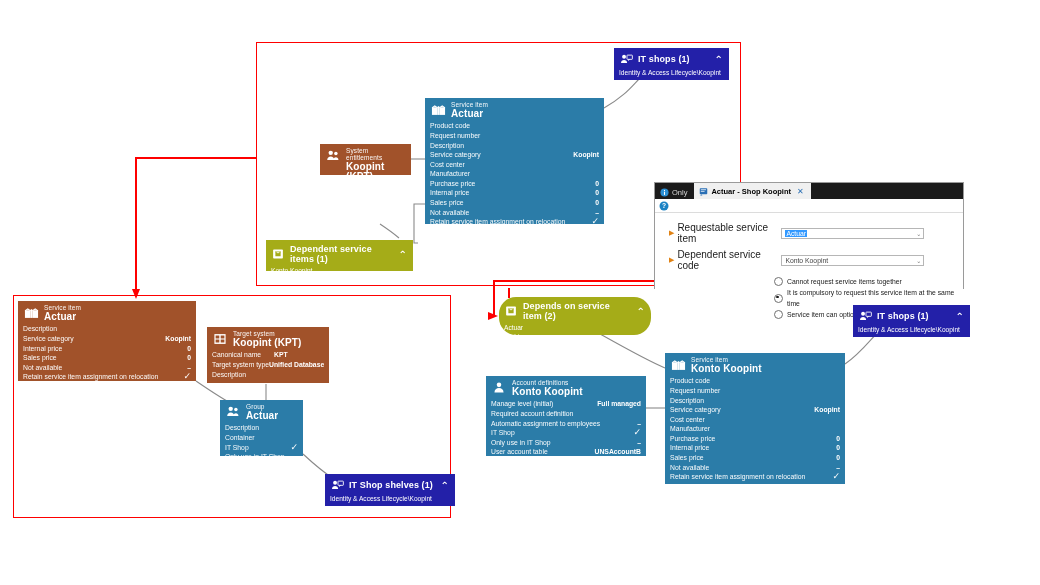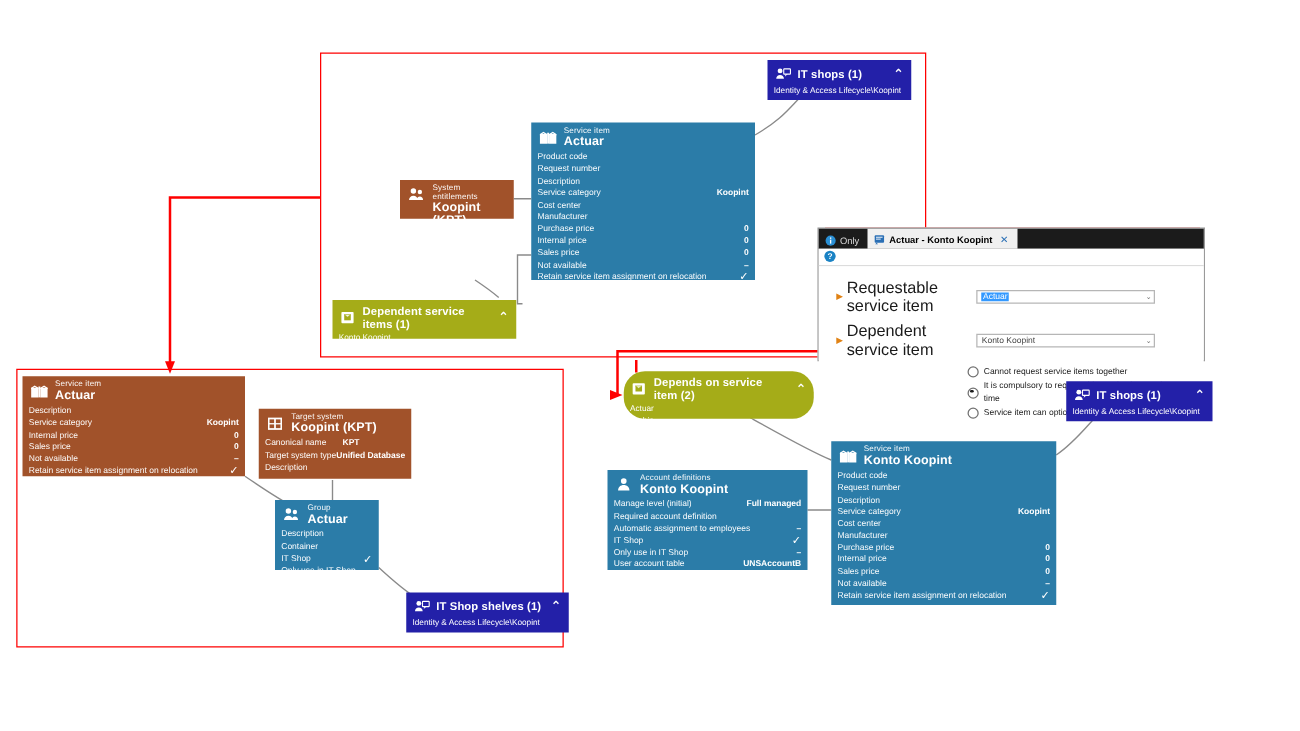--- a/index.html
+++ b/index.html
@@ -51,21 +51,21 @@
             font-size:7.5px;color:#d8d8d8;}
   .dlg .tab.active{background:#f0f0f0;color:#000;font-weight:bold;height:16px;}
   .dlg .tab .ti{width:9px;height:9px;margin-right:3px;display:inline-flex;
                 align-items:center;justify-content:center;}
   .dlg .tab .x{margin-left:6px;font-size:8px;color:#2a6fb5;font-weight:bold;}
   .dlg .helpbar{height:13px;background:#ffffff;border-bottom:1px solid #dcdcdc;
                 display:flex;align-items:center;padding-left:4px;}
   .dlg .body{background:#ffffff;height:calc(100% - 29px);padding:9px 0 0 0;}
   .frow{display:flex;align-items:center;margin:0 0 5px 0;padding-left:14px;}
   .frow .arrow{color:#e08214;font-size:7px;margin-right:3px;}
-  .frow .flabel{font-size:13px;color:#1a1a1a;width:104px;}
+  .frow .flabel{font-size:10px;color:#1a1a1a;width:104px;}
   .combo{width:143px;height:11px;border:1px solid #b6b6b6;background:#fff;
          display:flex;align-items:center;justify-content:space-between;
          font-size:6.8px;color:#444;padding:0 2px 0 3px;box-sizing:border-box;}
   .combo.sel .val{background:#3399ff;color:#fff;padding:0 1px;}
   .combo .cv{font-size:6px;color:#777;}
   .radios{margin-top:5px;padding-left:119px;}
   .rrow{display:flex;align-items:center;font-size:6.8px;color:#1a1a1a;line-height:11px;}
   .rb{width:7px;height:7px;border:1px solid #707070;border-radius:50%;
       margin-right:4px;flex:0 0 7px;background:#fff;position:relative;}
   .rb.on::after{content:"";position:absolute;left:1.4px;top:1.4px;width:2.6px;height:2.6px;
@@ -249,21 +249,21 @@
       </div>
       <div class="tab active">
         <span class="ti">
           <svg width="9" height="9" viewBox="0 0 12 12">
               <rect x="1" y="1.6" width="10" height="8" rx="1" fill="#2a6fb5"></rect>
               <rect x="2.4" y="3.2" width="7" height="1" fill="#fff"></rect>
               <rect x="2.4" y="5.2" width="5" height="1" fill="#fff"></rect>
               <path d="M3 9.6l-1.4 1.6h3z" fill="#2a6fb5"></path>
             </svg>
         </span>
-        <span>Actuar - Konto Koopint</span>
+        <span>Actuar - Shop Koopint</span>
         <span class="x">✕</span>
       </div>
     </div>
     <div class="helpbar">
       <span>
         <svg width="10" height="10" viewBox="0 0 12 12">
             <circle cx="6" cy="6" r="5.4" fill="#1a82c4"></circle>
             <text x="6" y="8.8" font-size="8" font-family="Liberation Sans, sans-serif" fill="#fff" text-anchor="middle" font-weight="bold">?</text>
           </svg>
       </span>
@@ -272,21 +272,21 @@
       <div class="frow">
         <span class="arrow">▶</span>
         <span class="flabel">Requestable service item</span>
         <span class="combo sel">
           <span class="val">Actuar</span>
           <span class="cv">⌄</span>
         </span>
       </div>
       <div class="frow">
         <span class="arrow">▶</span>
-        <span class="flabel">Dependent service item</span>
+        <span class="flabel">Dependent service code</span>
         <span class="combo">
           <span class="val">Konto Koopint</span>
           <span class="cv">⌄</span>
         </span>
       </div>
       <div class="radios">
         <div class="rrow">
           <span class="rb"></span>
           <span>Cannot request service items together</span>
         </div>

